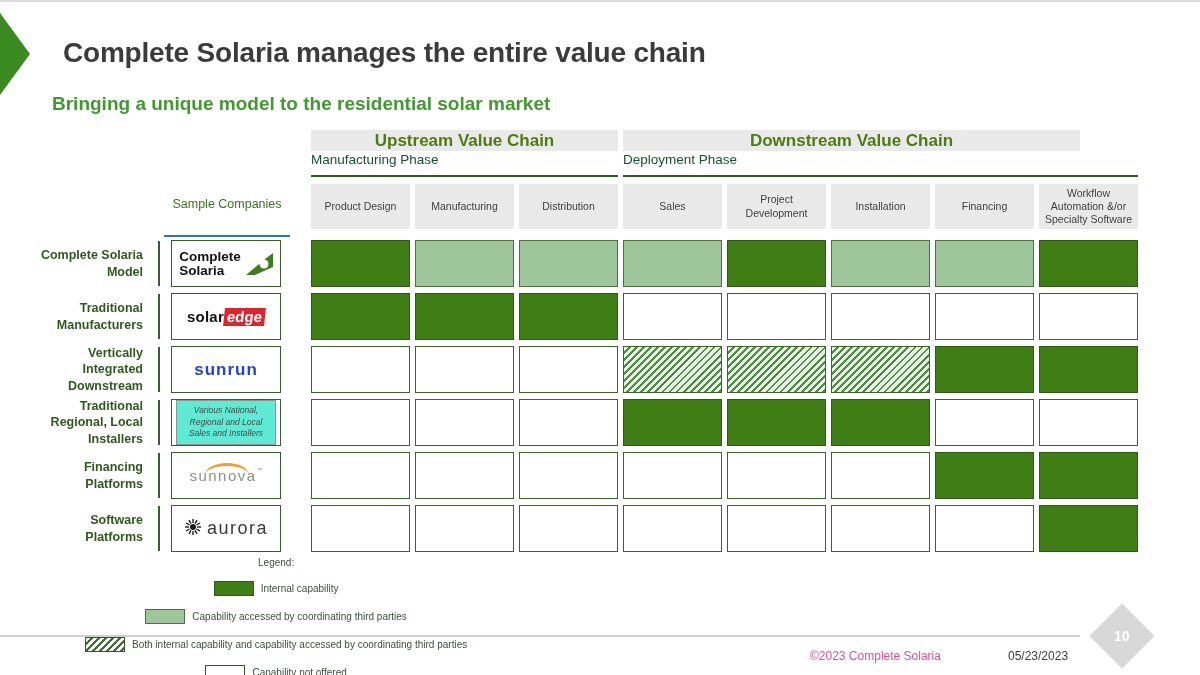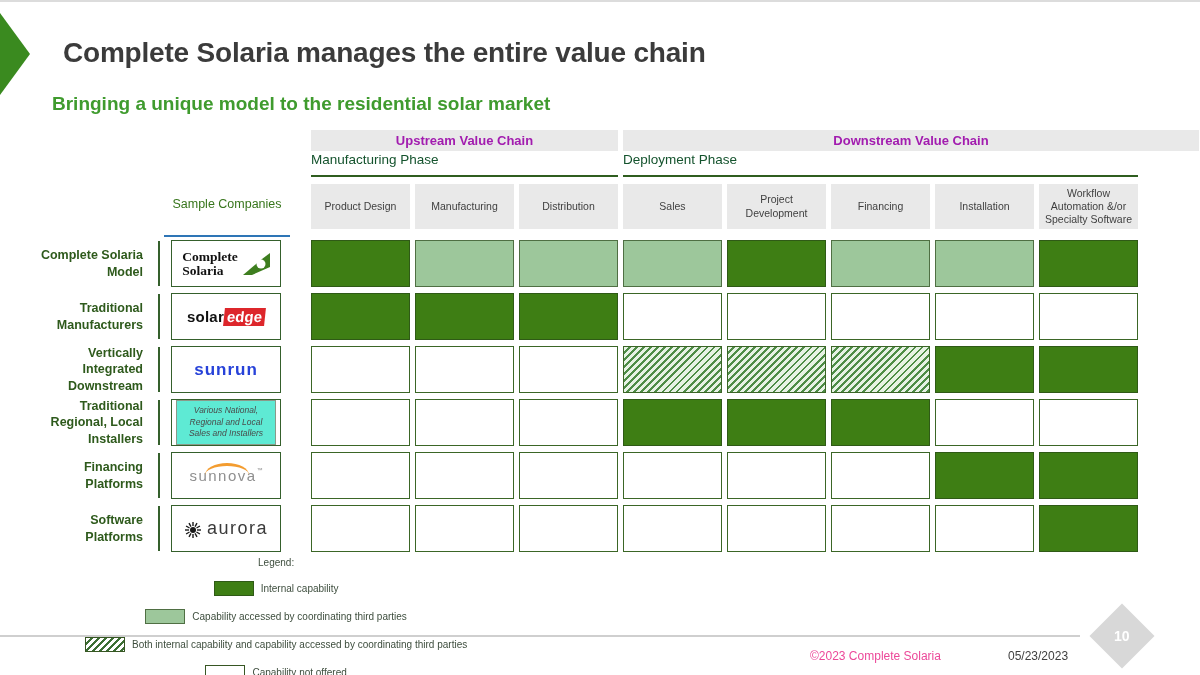--- a/index.html
+++ b/index.html
@@ -5,24 +5,24 @@
   * { margin:0; padding:0; box-sizing:border-box; }
   body { background:#888; font-family:"Liberation Sans", sans-serif; }
   .slide { position:relative; width:1200px; height:675px; background:#ffffff; overflow:hidden; font-family:"Liberation Sans", sans-serif; }
   .top-edge { position:absolute; top:0; left:0; width:100%; height:2px; background:#dcdcdc; }
 
   .chevron { position:absolute; top:13px; left:0; width:0; height:0;
     border-top:41px solid transparent; border-bottom:41px solid transparent; border-left:30px solid #3a8a1f; }
   .title { position:absolute; top:37px; left:51px; font-size:28px; font-weight:bold; color:#3b3b3b; letter-spacing:-0.2px;margin-left:12px; }
   .subtitle { position:absolute; top:93px; left:52px; font-size:19px; font-weight:bold; color:#3f9b2e; }
 
-  .group-bar { position:absolute; top:130px; height:21px; background:#e9e9e9; color:#a21caf;
-    font-size:13px; font-weight:bold; display:flex; align-items:center; justify-content:center; }
+  .group-bar { position:absolute; top:130px; height:21px; background:#e9e9e9; color:#4d7c0f;
+    font-size:17px; font-weight:bold; display:flex; align-items:center; justify-content:center; }
   .group-bar.upstream { left:311px; width:307px; }
-  .group-bar.downstream { left:623px; width:576px; }
+  .group-bar.downstream { left:623px; width:457px; }
 
   .phase { position:absolute; top:152px; height:25px; color:#14532d; font-size:13.5px;
     border-bottom:2px solid #2f5d1f; display:flex; align-items:flex-start; }
   .phase.manufacturing { left:311px; width:307px; }
   .phase.deployment { left:623px; width:515px; }
 
   .sample-companies { position:absolute; top:197px; left:164px; width:126px; text-align:center;
     color:#38761d; font-size:12.5px; padding-bottom:24px; border-bottom:2px solid #2e75b6; }
 
   .col-headers { position:absolute; top:184px; left:311px; width:827px; height:45px;
@@ -40,34 +40,34 @@
   .logo-box { border:1.5px solid #35602c; background:#fff; display:flex; align-items:center; justify-content:center; overflow:hidden; }
 
   .cell { border:1.3px solid #3b6626; background:#fff; }
   .cell.internal, .swatch.internal { background:#3e7e14; border-color:#2f5a16; }
   .cell.third_party, .swatch.third_party { background:#9dc79b; border-color:#4f6f43; }
   .cell.both { background:repeating-linear-gradient(135deg, #e7f2e4 0px, #e7f2e4 3px, #4e8c46 3px, #4e8c46 5px); }
   .swatch.both { background:repeating-linear-gradient(135deg, #ffffff 0px, #ffffff 3px, #3c6e34 3px, #3c6e34 5px); }
   .cell.none, .swatch.none { background:#ffffff; }
 
   
-  .cs-logo { display:flex; align-items:center; gap:5px;font-family:Liberation Serif, serif; }
+  .cs-logo { display:flex; align-items:center; gap:5px; }
   .cs-text { font-size:13.5px; font-weight:bold; color:#111; line-height:1.02; text-align:left; }
   .se-logo { display:flex; align-items:center; }
   .se-solar { font-size:15px; font-weight:bold; color:#111; letter-spacing:0.2px; }
   .se-edge { font-size:15px; font-weight:bold; color:#fff; background:#dd262b; padding:0 3px 1px 3px; transform:skewX(-6deg); }
   .sunrun-text { font-size:17px; font-weight:bold; color:#2742d9; letter-spacing:1px; }
   .installers-box { background:#5eead4; border:1px solid #8a9a8a; width:100px; padding:4px 2px; text-align:center;
     font-size:8.5px; font-style:italic; color:#4a4a4a; line-height:1.35; }
   .sunnova-logo { position:relative; }
   .sunnova-text { font-size:15px; color:#8f8f8f; letter-spacing:1.5px; }
   .sunnova-tm { font-size:6px; color:#8f8f8f; vertical-align:top; }
   .sunnova-arc { position:absolute; top:-4px; left:16px; width:44px; height:12px;
     border-top:3px solid #f39c2f; border-radius:50% 50% 0 0 / 100% 100% 0 0; }
-  .aurora-logo { display:flex; align-items:flex-end; gap:5px; }
+  .aurora-logo { display:flex; align-items:flex-start; gap:5px; }
   .aurora-text { font-size:18px; color:#3a3a3a; letter-spacing:1.5px; }
 
   .legend { position:absolute; top:557px; left:85px; display:flex; align-items:center; gap:13px;
     font-size:10px; color:#3d4d3d;flex-direction:column; }
   .legend-item { display:flex; align-items:center; gap:7px; }
   .swatch { width:40px; height:15px; border:1.3px solid #375623; flex:none; }
 
   .footer-line { position:absolute; top:635px; left:0; width:1080px; height:1.5px; background:#cfcfcf; }
   .copyright { position:absolute; top:649px; left:810px; font-size:12px; color:#ec4899; }
   .date { position:absolute; top:649px; left:1008px; font-size:12px; color:#3f3f3f; }
@@ -89,22 +89,22 @@
   <div class="phase manufacturing">Manufacturing Phase</div>
   <div class="phase deployment">Deployment Phase</div>
   <div class="sample-companies">Sample Companies</div>
 
   <div class="col-headers" id="col-headers">
       <div class="col-header">Product Design</div>
       <div class="col-header">Manufacturing</div>
       <div class="col-header">Distribution</div>
       <div class="col-header">Sales</div>
       <div class="col-header">Project Development</div>
+      <div class="col-header">Installation</div>
       <div class="col-header">Financing</div>
-      <div class="col-header">Installation</div>
       <div class="col-header">Workflow Automation &amp;/or Specialty Software</div>
     </div>
   <div class="matrix" id="matrix">
       <div class="row-label">Complete Solaria Model</div>
       <div class="row-sep">
         <div class="vline"></div>
       </div>
       <div class="logo-box">
         <div class="cs-logo">
           <div class="cs-text">

